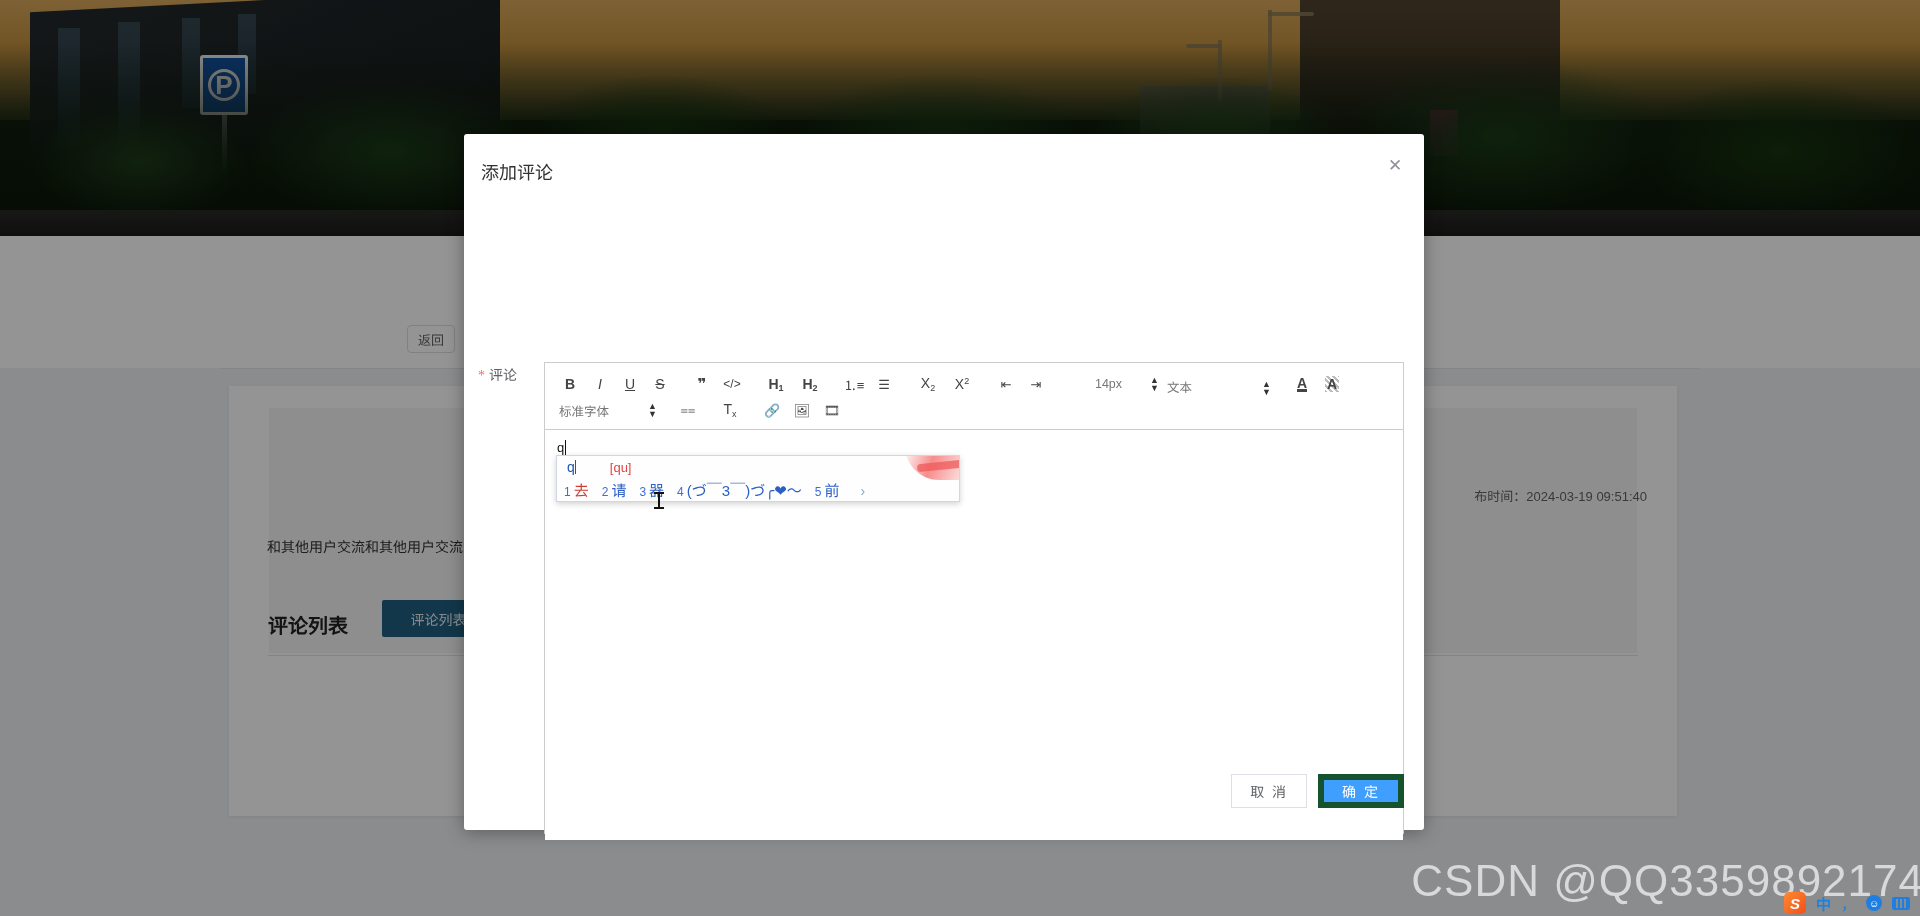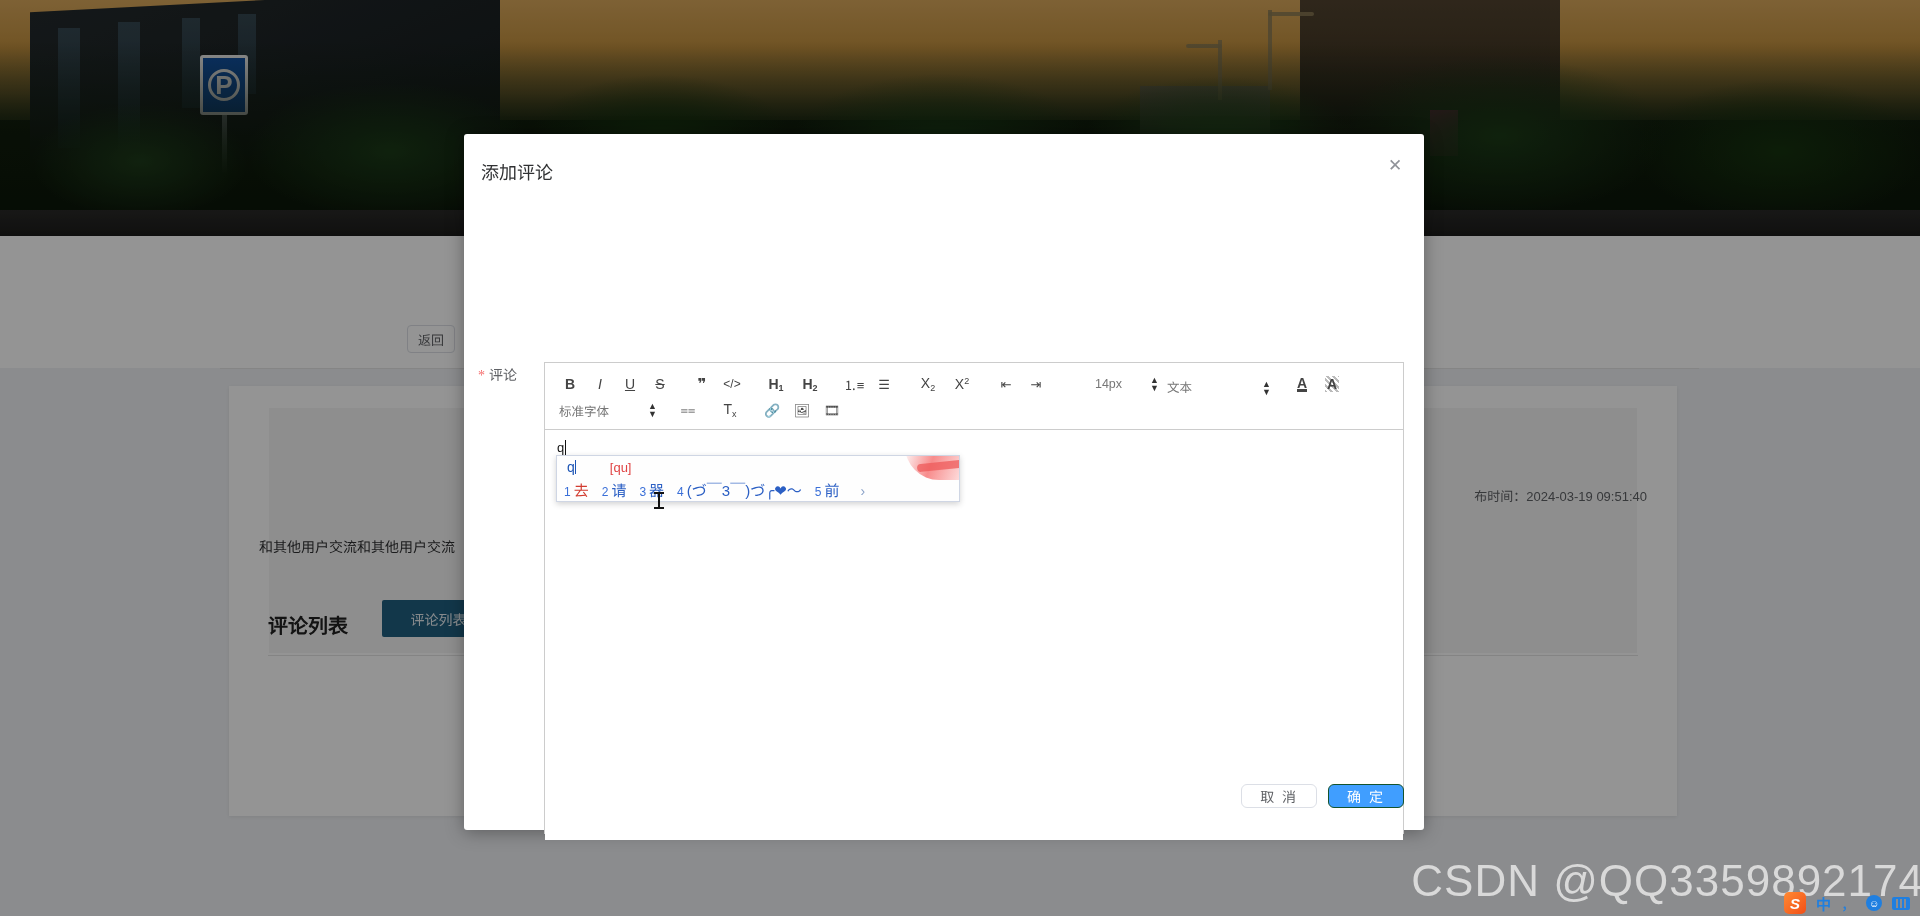--- a/index.html
+++ b/index.html
@@ -83,21 +83,21 @@
     color:#606266; font-size:13px; display:flex; align-items:center; justify-content:center;
   }
   .divider-line { position:absolute; left:220px; top:368px; width:1479px; height:1px; background:#e6e6e6; }
 
   .card {
     position:absolute; left:229px; top:386px; width:1448px; height:430px;
     background:#fff; box-shadow: 0 1px 4px rgba(0,0,0,.08);
   }
   .card-inner { position:absolute; left:40px; top:22px; width:1368px; height:245px; background:#f5f5f5; }
   .pub-time { position:absolute; right:30px; top:100px; font-size:13px; color:#606266; white-space:nowrap; }
-  .post-body { position:absolute; left:30px; top:150px; font-size:14px; color:#303133; }
+  .post-body { position:absolute; left:38px; top:150px; font-size:14px; color:#303133; }
 
   .list-head { position:absolute; left:268px; top:610px; font-size:20px; font-weight:700; color:#222; }
   .btn-comment {
     position:absolute; left:382px; top:600px; width:113px; height:37px;
     background:#1f5f80; color:#e8eef2; font-size:14px;
     display:flex; align-items:center; justify-content:center; border-radius:2px;
   }
   .list-sep { position:absolute; left:268px; top:655px; width:1370px; height:1px; background:#e4e4e4; }
 
   .dim { position:absolute; inset:0; background: rgba(0,0,0,0.42); }
@@ -195,26 +195,26 @@
   .ime-row2 { position:absolute; left:7px; top:23px; display:flex; align-items:baseline; }
   .cand { display:flex; align-items:baseline; margin-right:13px; white-space:nowrap; }
   .cand .num { color:#3a6fd8; font-size:12px; margin-right:3px; }
   .cand .word { color:#2b5fc4; font-size:15px; }
   .cand.first .word { color:#d23b2f; }
   .ime-next { color:#8aa2c8; font-size:14px; margin-left:8px; }
 
   
   .modal-foot { position:absolute; right:20px; bottom:22px; display:flex; gap:11px; }
   .btn {
-    height:24px; min-width:73px; padding:8px 18px; border-radius:6px;
+    height:34px; min-width:73px; padding:8px 18px; border-radius:0;
     font-size:14px; display:flex; align-items:center; justify-content:center; cursor:pointer;
     letter-spacing:2px;
   }
   .btn-cancel { background:#fff; border:1px solid #dcdfe6; color:#606266; }
-  .btn-ok { background:#409eff; border:1px solid #14532d; color:#fff; }
+  .btn-ok { background:#409eff; border:6px solid #14532d; color:#fff; }
 
   
   .watermark {
     position:absolute; right:-4px; bottom:10px;
     font-size:44px; color:#d9d9d9; letter-spacing:1px; white-space:nowrap;
     font-family:"Liberation Sans", sans-serif;
   }
   .ime-bar {
     position:absolute; right:4px; bottom:0px; height:26px;
     display:flex; align-items:center; gap:10px; padding:0 6px;

